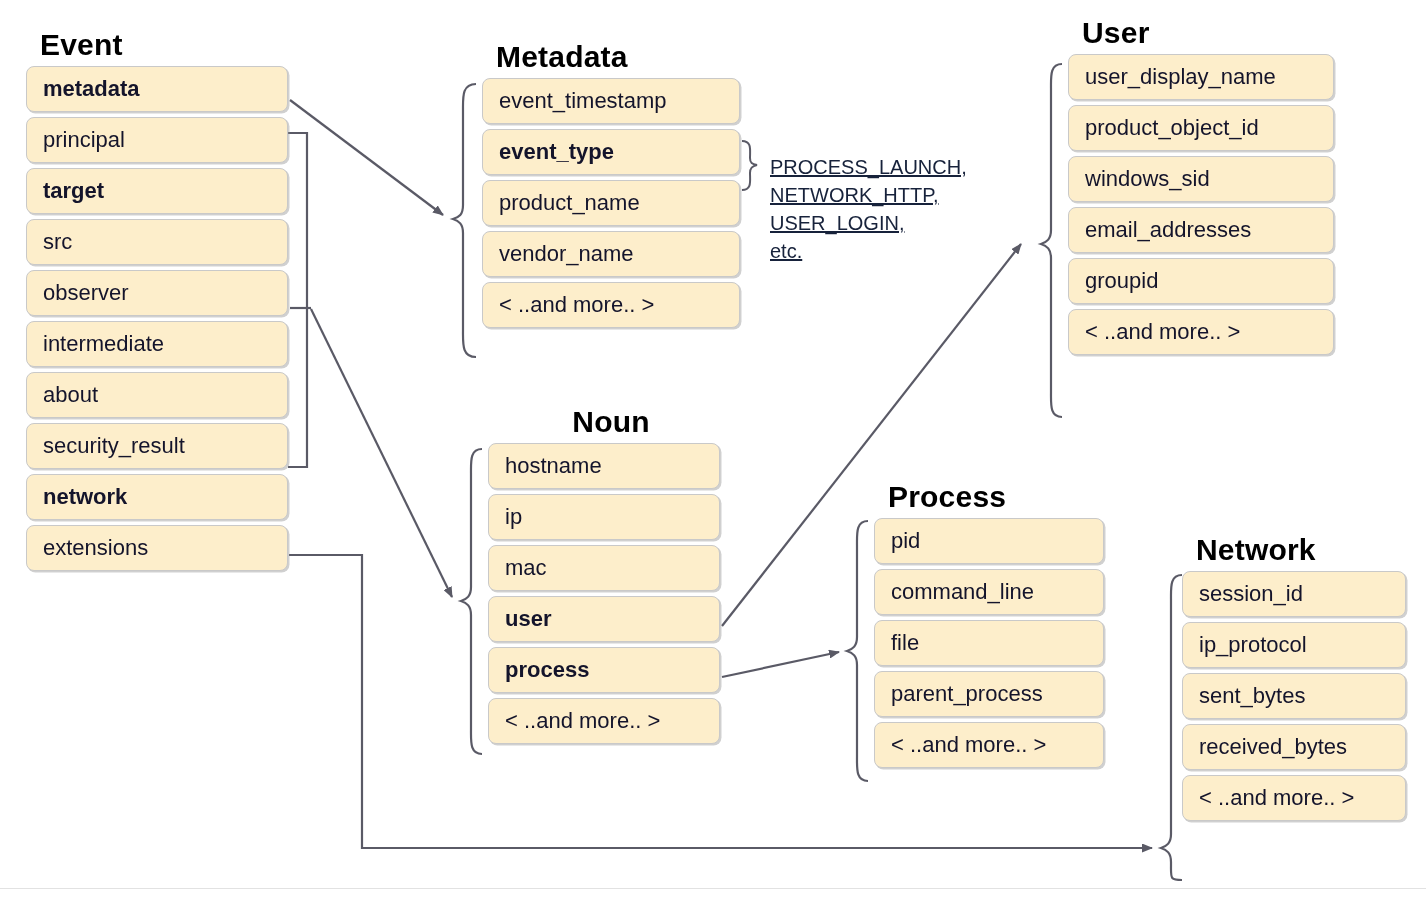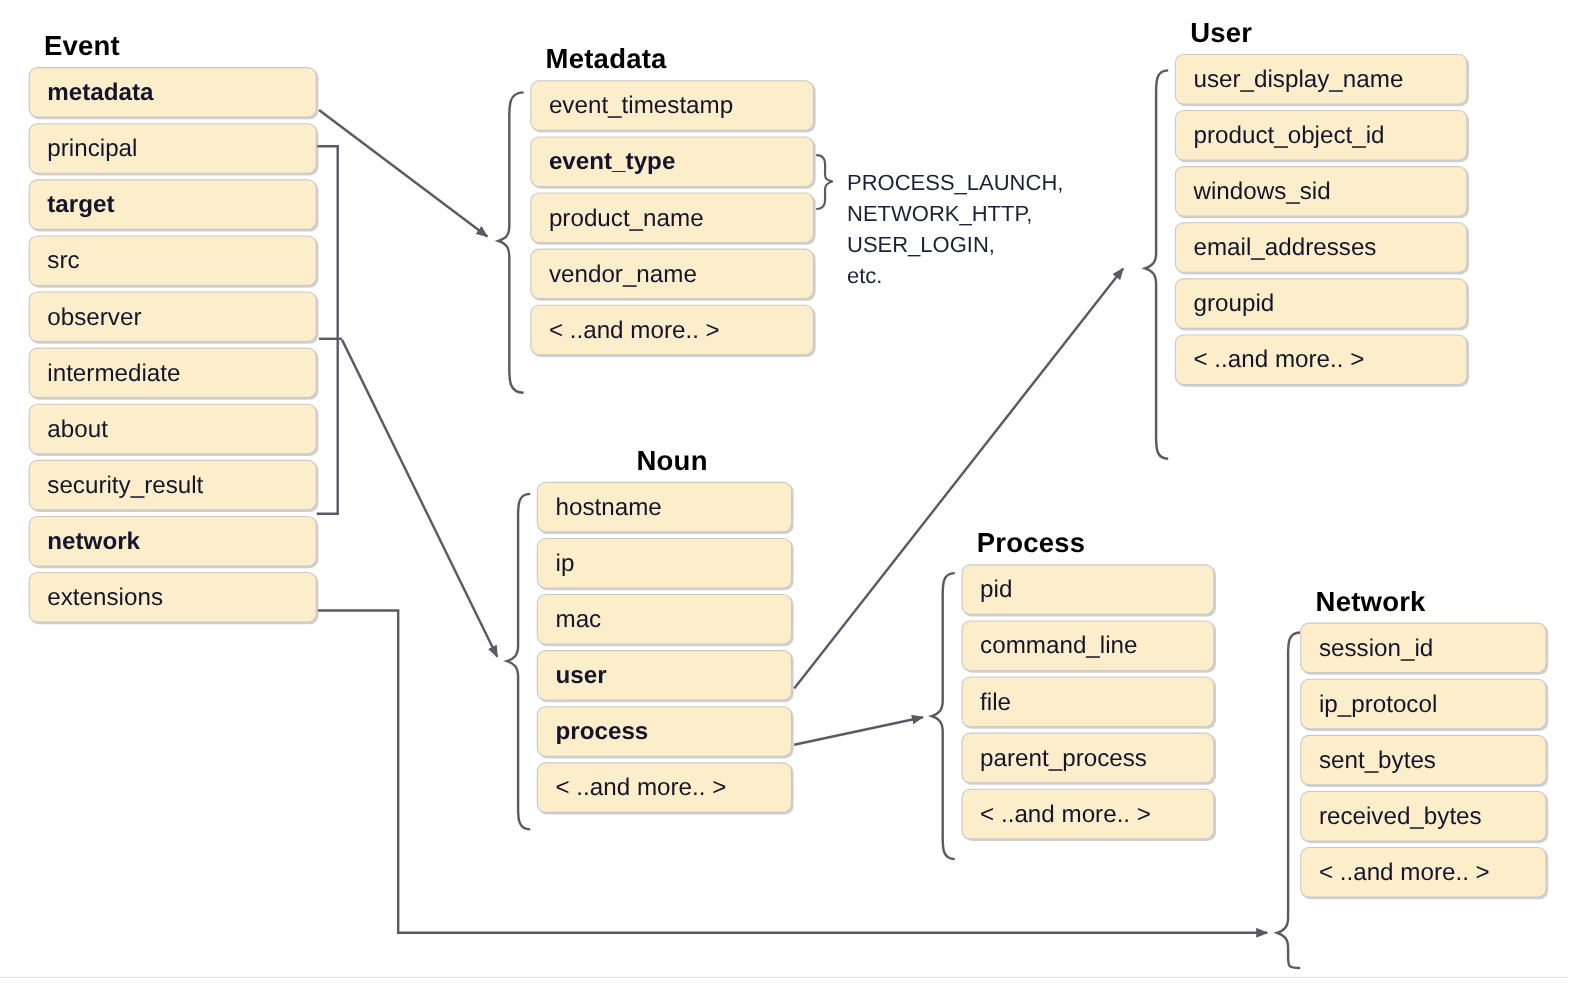--- a/index.html
+++ b/index.html
@@ -24,21 +24,21 @@
     left: 0;
     top: 0;
     width: 1426px;
     height: 901px;
     pointer-events: none;
   }
   .group {
     position: absolute;
   }
   .group-title {
-    font-size: 25px;
+    font-size: 30px;
     font-weight: bold;
     color: #000000;
     letter-spacing: 0.2px;
     line-height: 1;
     margin: 0 0 6px 14px;
     white-space: nowrap;
   }
   .fields {
     position: relative;
     display: flex;
@@ -63,20 +63,21 @@
     font-weight: bold;
   }
   .field.more {
   }
   .annot {
     position: absolute;
     font-size: 20px;
     line-height: 28px;
     color: #17223b;
     white-space: pre-line;
+    text-decoration: underline;
   }
   .footer-rule {
     position: absolute;
     left: 0;
     top: 888px;
     width: 1426px;
     height: 1px;
     background: #e2e2e2;
   }
 </style>

